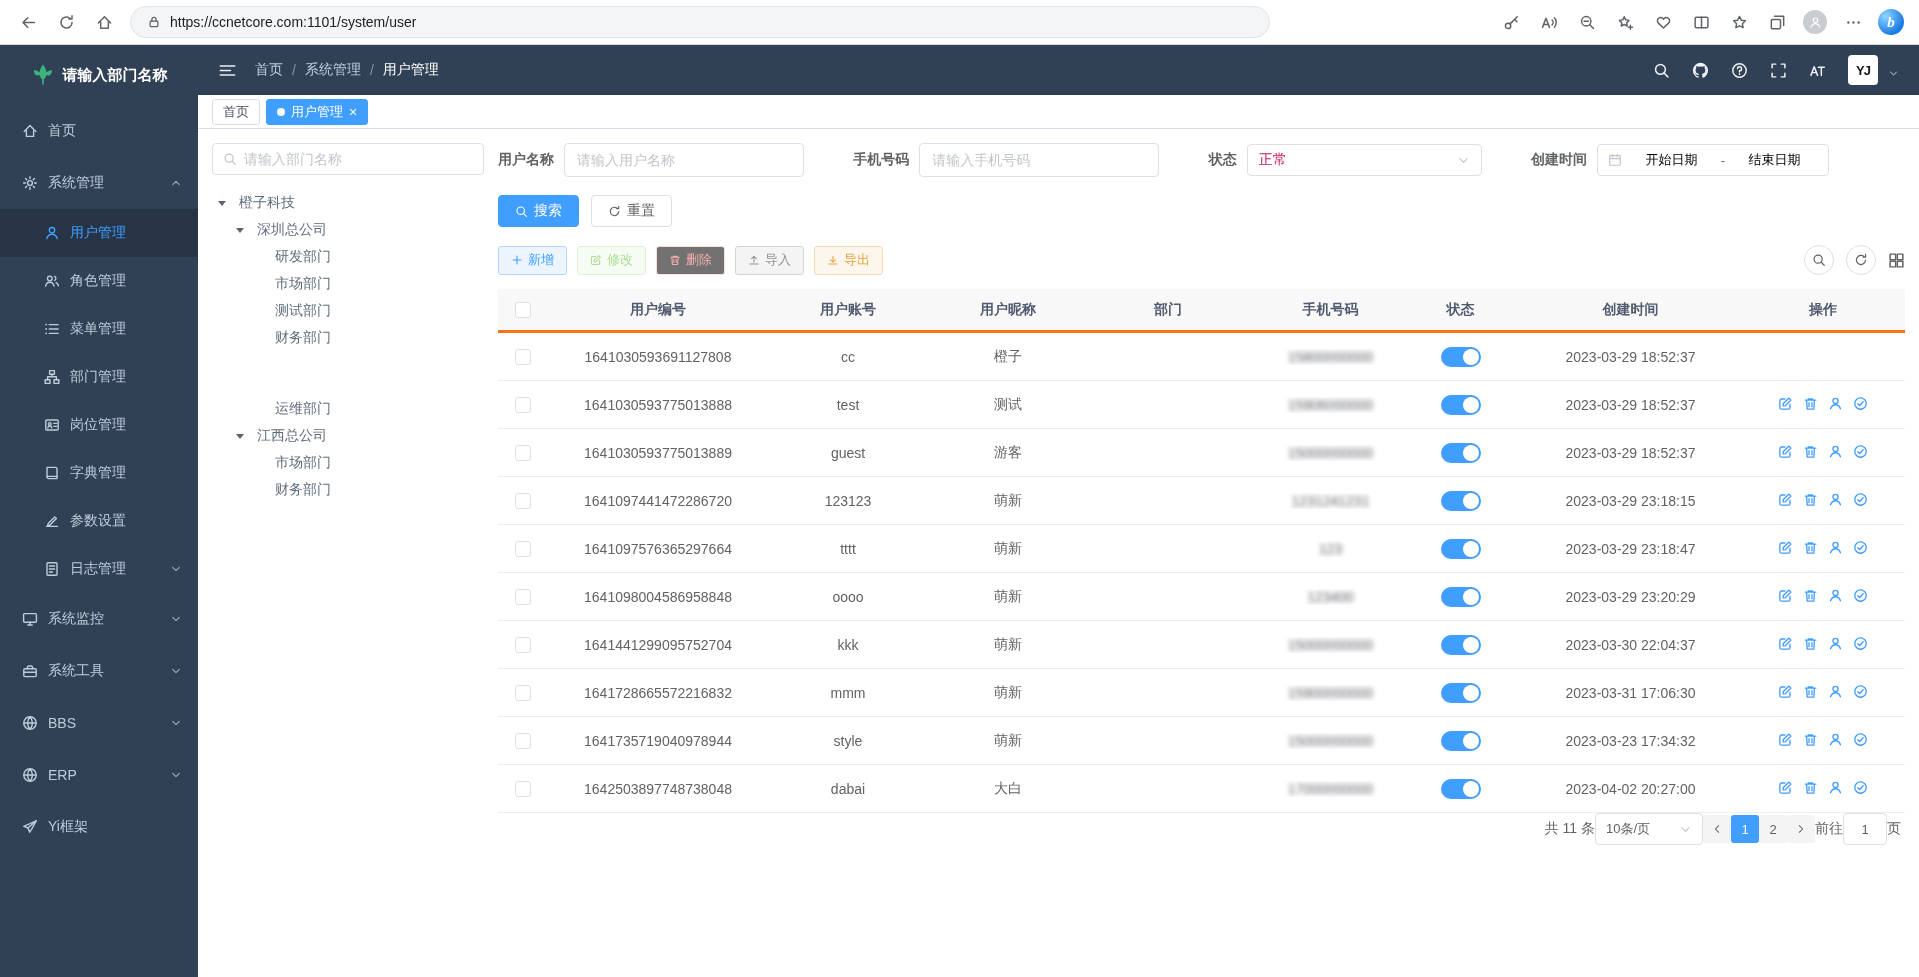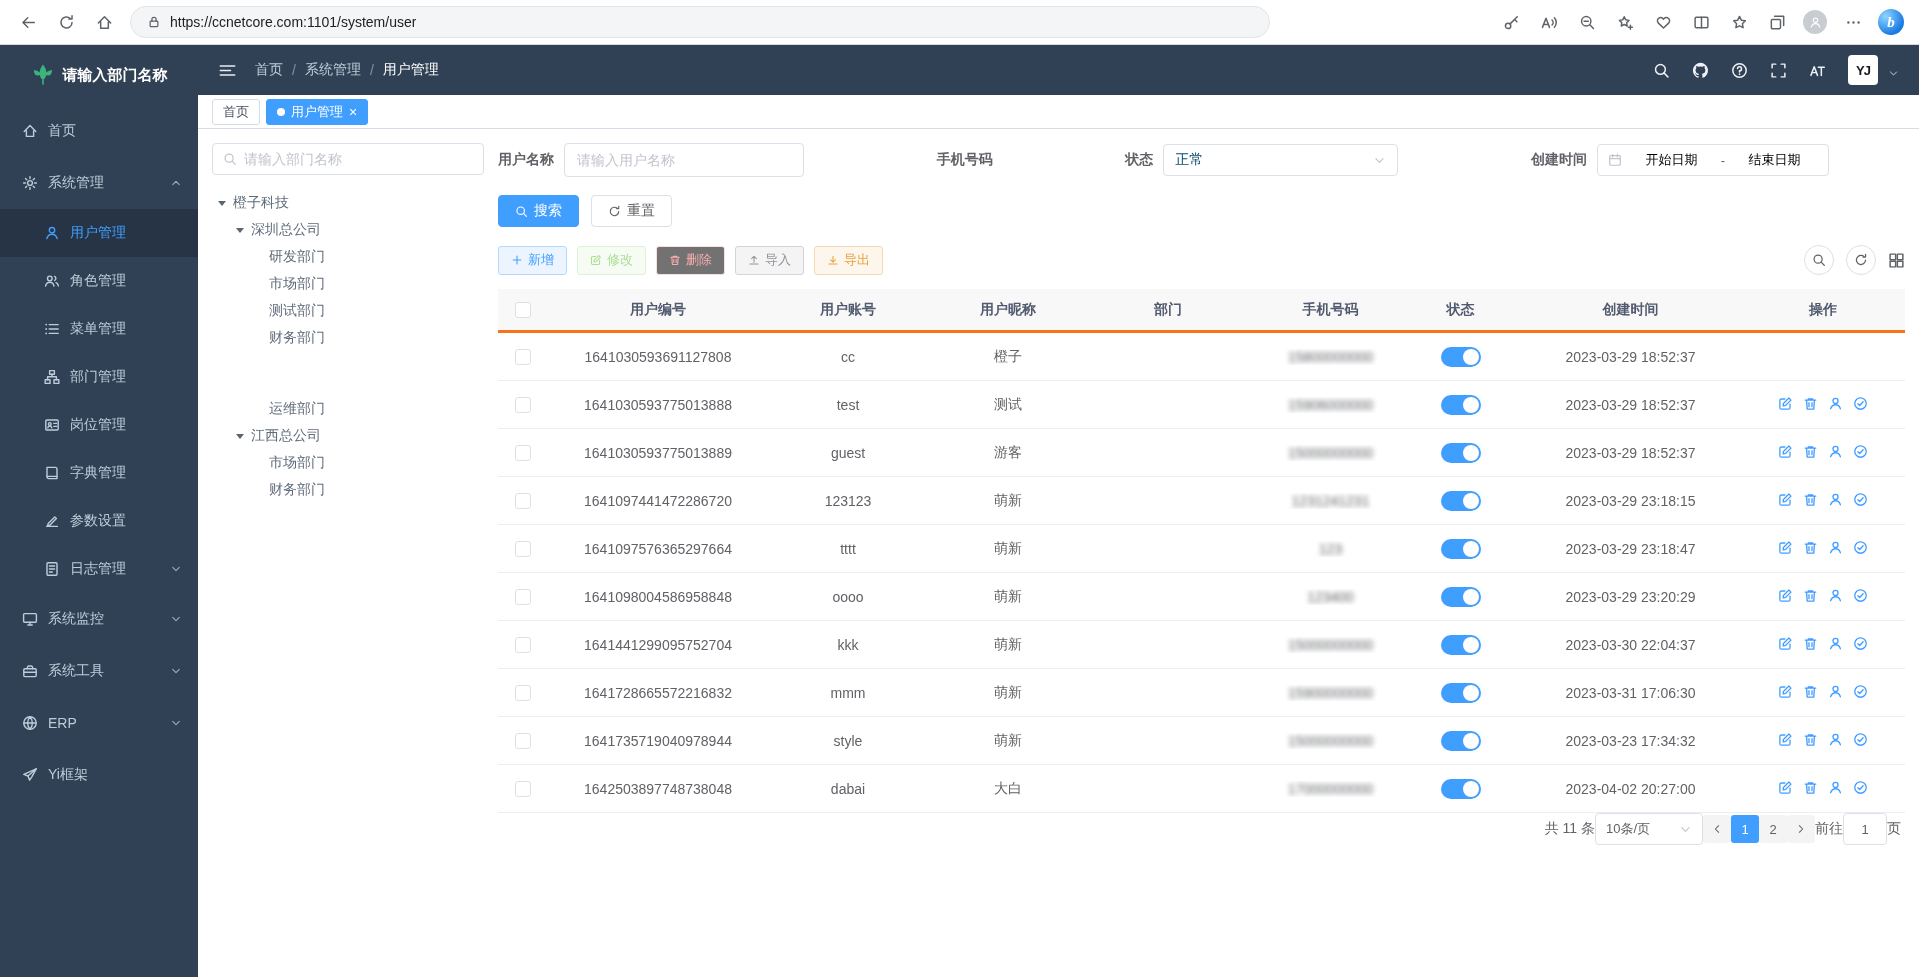--- a/index.html
+++ b/index.html
@@ -60,33 +60,33 @@
   .tag-close{font-size:14px;line-height:1;cursor:pointer}
 
   
   .content{flex:1;background:#fff;display:flex;gap:14px;padding:14px;overflow:hidden}
   .dept-panel{width:272px;flex-shrink:0}
   .dept-search{height:32px;border:1px solid #dcdfe6;border-radius:4px;display:flex;align-items:center;gap:7px;padding:0 10px}
   .dept-search .ic{color:#c0c4cc;font-size:14px}
   .dept-search input{border:none;outline:none;flex:1;font-size:14px;color:#606266;background:transparent}
   .dept-search input::placeholder{color:#c0c4cc}
   .tree{margin-top:14px}
-  .tnode{height:27px;display:flex;align-items:center;gap:7px;font-size:14px;color:#5f6b7a;cursor:pointer;white-space:nowrap}
+  .tnode{height:27px;display:flex;align-items:center;gap:13px;font-size:14px;color:#5f6b7a;cursor:pointer;white-space:nowrap}
   .tri{width:0;height:0;border:4px solid transparent;border-top:5px solid #5a6572;margin-top:5px;flex-shrink:0}
   .tri-sp{width:8px;flex-shrink:0}
 
   .right-panel{flex:1;min-width:0;display:flex;flex-direction:column}
   .filter-row{display:flex;align-items:center;justify-content:space-between;padding-right:76px}
   .fg{display:flex;align-items:center;gap:10px}
   .fg label{font-size:14px;font-weight:bold;color:#606266;white-space:nowrap}
   .inp{height:32px;border:1px solid #dcdfe6;border-radius:4px;padding:16px 12px;font-size:14px;color:#606266;outline:none}
   .inp::placeholder{color:#c0c4cc}
   .w-user{width:240px}.w-phone{width:240px}
   .select{width:235px;height:32px;border:1px solid #dcdfe6;border-radius:4px;display:flex;align-items:center;
-    padding:0 11px;font-size:14px;color:#0c4a6e;cursor:pointer;background:#fff}
+    padding:0 11px;font-size:14px;color:#be185d;cursor:pointer;background:#fff}
   .sel-val{flex:1}
   .sel-caret{color:#c0c4cc;font-size:13px}
   .daterange{width:232px;height:32px;border:1px solid #dcdfe6;border-radius:4px;display:flex;align-items:center;
     gap:6px;padding:0 10px;font-size:13px;background:#fff;cursor:pointer}
   .daterange .cal{color:#c0c4cc;font-size:14px}
   .dr-txt{color:#000000;flex:1;text-align:center;white-space:nowrap}
   .dr-sep{color:#606266}
 
   .search-row{margin-top:18px;display:flex;gap:12px}
   .btn{height:32px;padding:0 16px;border-radius:4px;font-size:14px;display:inline-flex;align-items:center;gap:6px;
@@ -395,20 +395,34 @@
           </span>
         </div>
         <div class="mi">
           <span class="ic mic">
             <svg viewBox="0 0 16 16">
               <rect x="1.8" y="5.8" width="12.4" height="7.8" rx="1"></rect>
               <path d="M5.4 5.8V4.4A1.4 1.4 0 0 1 6.8 3h2.4a1.4 1.4 0 0 1 1.4 1.4v1.4M1.8 9.2h12.4"></path>
             </svg>
           </span>
           <span class="milab">系统工具</span>
+          <span class="ic caret">
+            <svg viewBox="0 0 16 16">
+              <path d="M3.6 5.8 8 10.2l4.4-4.4"></path>
+            </svg>
+          </span>
+        </div>
+        <div class="mi">
+          <span class="ic mic">
+            <svg viewBox="0 0 16 16">
+              <circle cx="8" cy="8" r="6.2"></circle>
+              <path d="M1.8 8h12.4M8 1.8c-3.2 3.7-3.2 8.7 0 12.4 3.2-3.7 3.2-8.7 0-12.4z"></path>
+            </svg>
+          </span>
+          <span class="milab">BBS</span>
           <span class="ic caret">
             <svg viewBox="0 0 16 16">
               <path d="M3.6 5.8 8 10.2l4.4-4.4"></path>
             </svg>
           </span>
         </div>
         <div class="mi">
           <span class="ic mic">
             <svg viewBox="0 0 16 16">
               <circle cx="8" cy="8" r="6.2"></circle>
@@ -556,20 +570,21 @@
 
       <div class="right-panel">
 
         <div class="filter-row">
           <div class="fg">
             <label>用户名称</label>
             <input class="inp w-user" placeholder="请输入用户名称" style="">
           </div>
           <div class="fg">
             <label>手机号码</label>
+            <input class="inp w-phone" placeholder="请输入手机号码" style="">
           </div>
           <div class="fg">
             <label>状态</label>
             <div class="select">
               <span class="sel-val">正常</span>
               <span class="sel-caret ic">
                   <svg viewBox="0 0 16 16">
                     <path d="M3.6 5.8 8 10.2l4.4-4.4"></path>
                   </svg>
                 </span>

